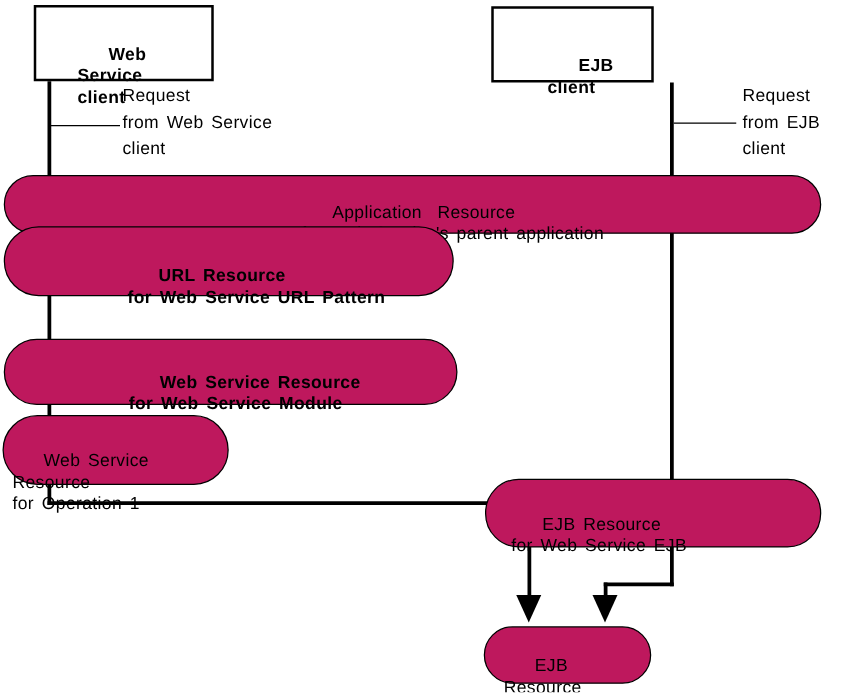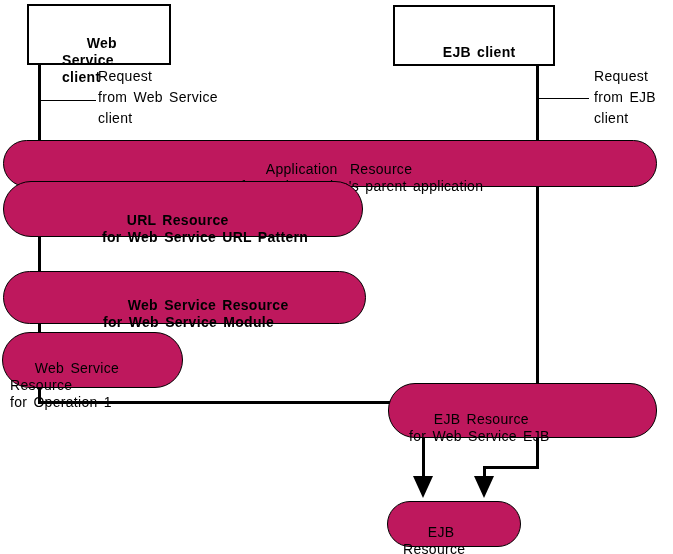--- a/index.html
+++ b/index.html
@@ -85,21 +85,21 @@
   <div class="line" style="left:536px; top:436px; width:3px; height:33px;"></div>
   <div class="line" style="left:483px; top:466px; width:56px; height:3px;"></div>
   <div class="line" style="left:483px; top:466px; width:3px; height:11px;"></div>
   <div class="arrowhead" style="left:474px; top:476px;"></div>
 
   <div class="client-box" style="left:27px; top:4px; width:144px; height:61px; padding:12px 0 0 33px;">
     <span>Web Service
 client</span>
   </div>
 
-  <div class="client-box" style="left:393px; top:5px; width:162px; height:61px; padding:20px 0 0 23px;">
+  <div class="client-box" style="left:393px; top:5px; width:130px; height:61px; padding:20px 0 0 43px;">
     <span>EJB client</span>
   </div>
 
   <div class="req-label" style="left:98px; top:66px;">Request
 from Web Service
 client</div>
 
   <div class="req-label" style="left:594px; top:66px;">Request
 from EJB
 client</div>

